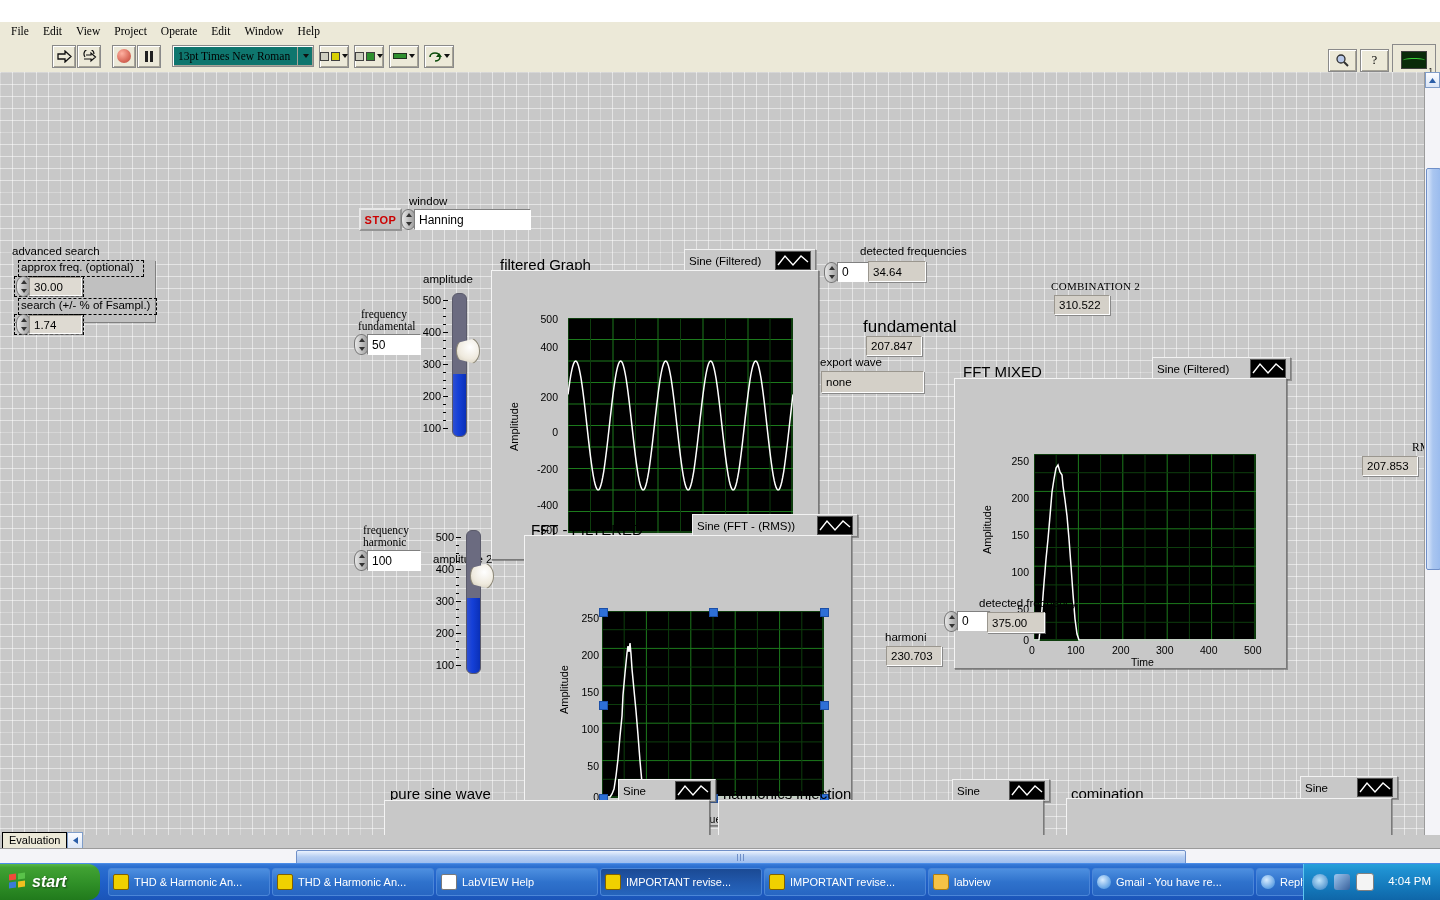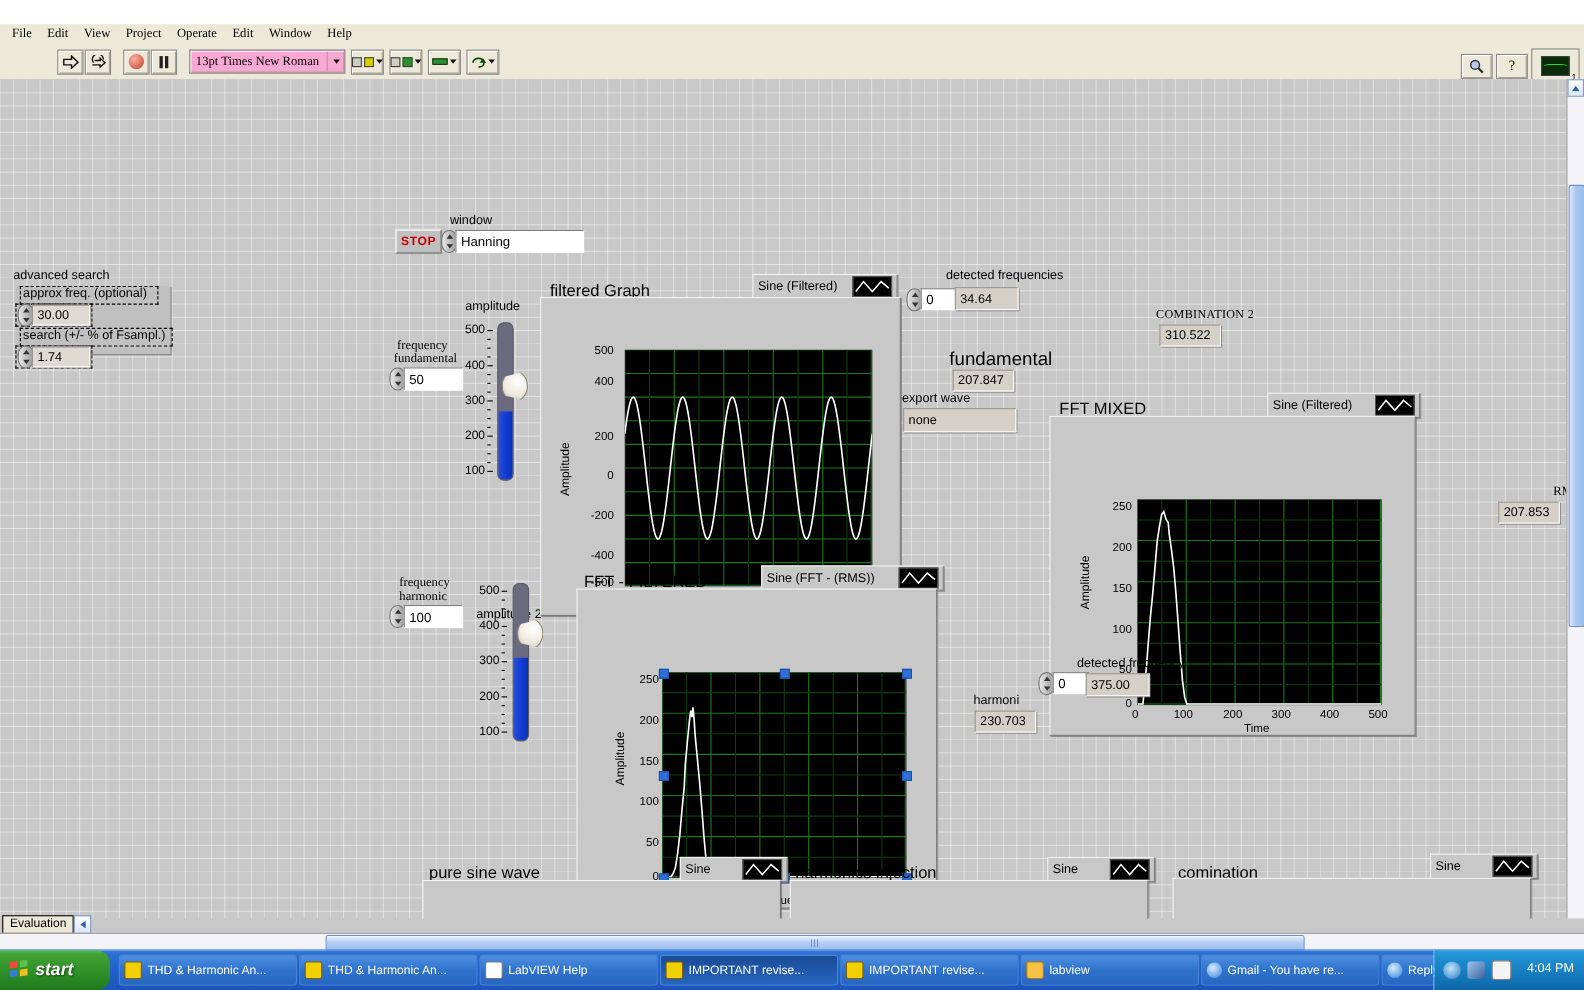--- a/index.html
+++ b/index.html
@@ -32,21 +32,21 @@
     border-bottom:1px solid #b8b4a4;display:flex;align-items:center;}
   .tbtn{height:21px;min-width:22px;border:1px solid #8a8a8a;background:#ece9d8;
     display:flex;align-items:center;justify-content:center;margin-right:1px;
     box-shadow:inset 1px 1px 0 #fff,inset -1px -1px 0 #a6a396;font-size:12px;}
   .runbox{display:flex;align-items:center;margin-left:52px;}
   .ctlbox{display:flex;align-items:center;margin-left:10px;}
   .circle-red{width:14px;height:14px;border-radius:50%;
     background:radial-gradient(circle at 35% 32%,#ffb1a1,#d96a5a 60%,#b54c3c);}
   .pause-ic{display:flex;gap:2px;}
   .pause-ic i{display:block;width:3px;height:11px;background:#202020;}
-  .fontsel{height:20px;width:140px;border:1px solid #8a8a8a;background:#f9a8d4;margin-left:10px;
+  .fontsel{height:20px;width:140px;border:1px solid #8a8a8a;background:#0f766e;margin-left:10px;
     box-shadow:inset 1px 1px 0 #fff,inset -1px -1px 0 #a6a396;display:flex;align-items:center;}
   .fontsel .txt{font-family:"Liberation Serif",serif;font-size:11.5px;padding-left:5px;flex:1;white-space:nowrap;}
   .fontsel .arw{width:15px;height:18px;border-left:1px solid #a6a396;display:flex;align-items:center;justify-content:center;}
   .arrow-dn{width:0;height:0;border-left:3.5px solid transparent;border-right:3.5px solid transparent;border-top:4px solid #101010;}
   .alignbtn{height:21px;width:28px;border:1px solid #8a8a8a;background:#ece9d8;margin-left:5px;
     box-shadow:inset 1px 1px 0 #fff,inset -1px -1px 0 #a6a396;display:flex;align-items:center;justify-content:center;gap:2px;}
   .mini-sq{width:7px;height:7px;border:1px solid #404040;background:#cfcfc0;}
   .mini-sq.g{background:#2f8f2f;}
   .mini-sq.y{background:#d8d000;}
   .mini-bar{width:12px;height:4px;background:#2f8f2f;border:1px solid #203020;}

